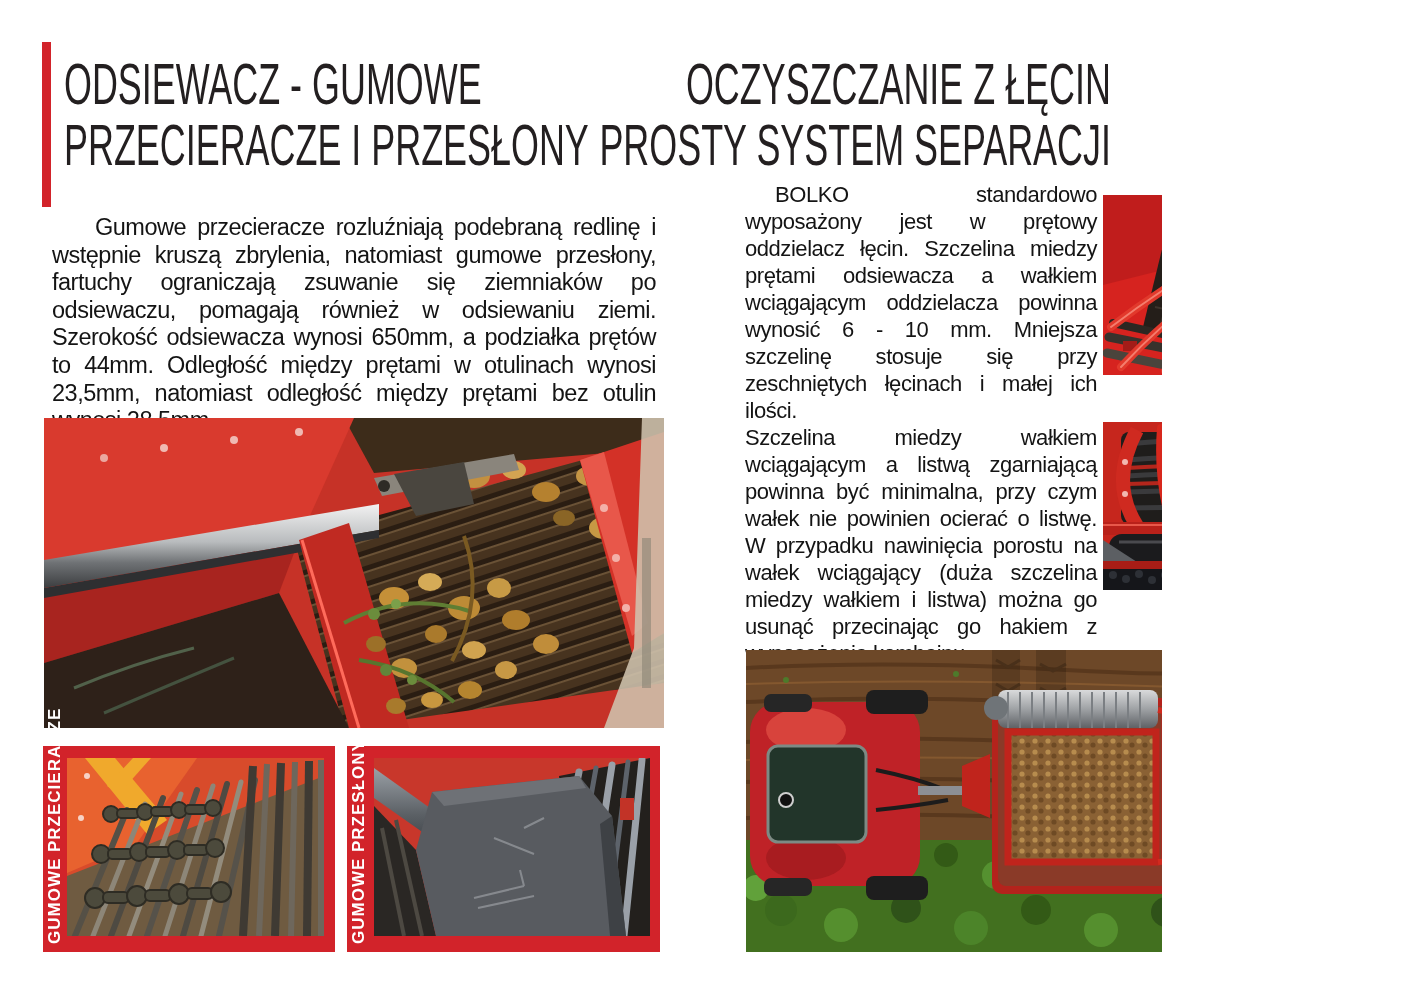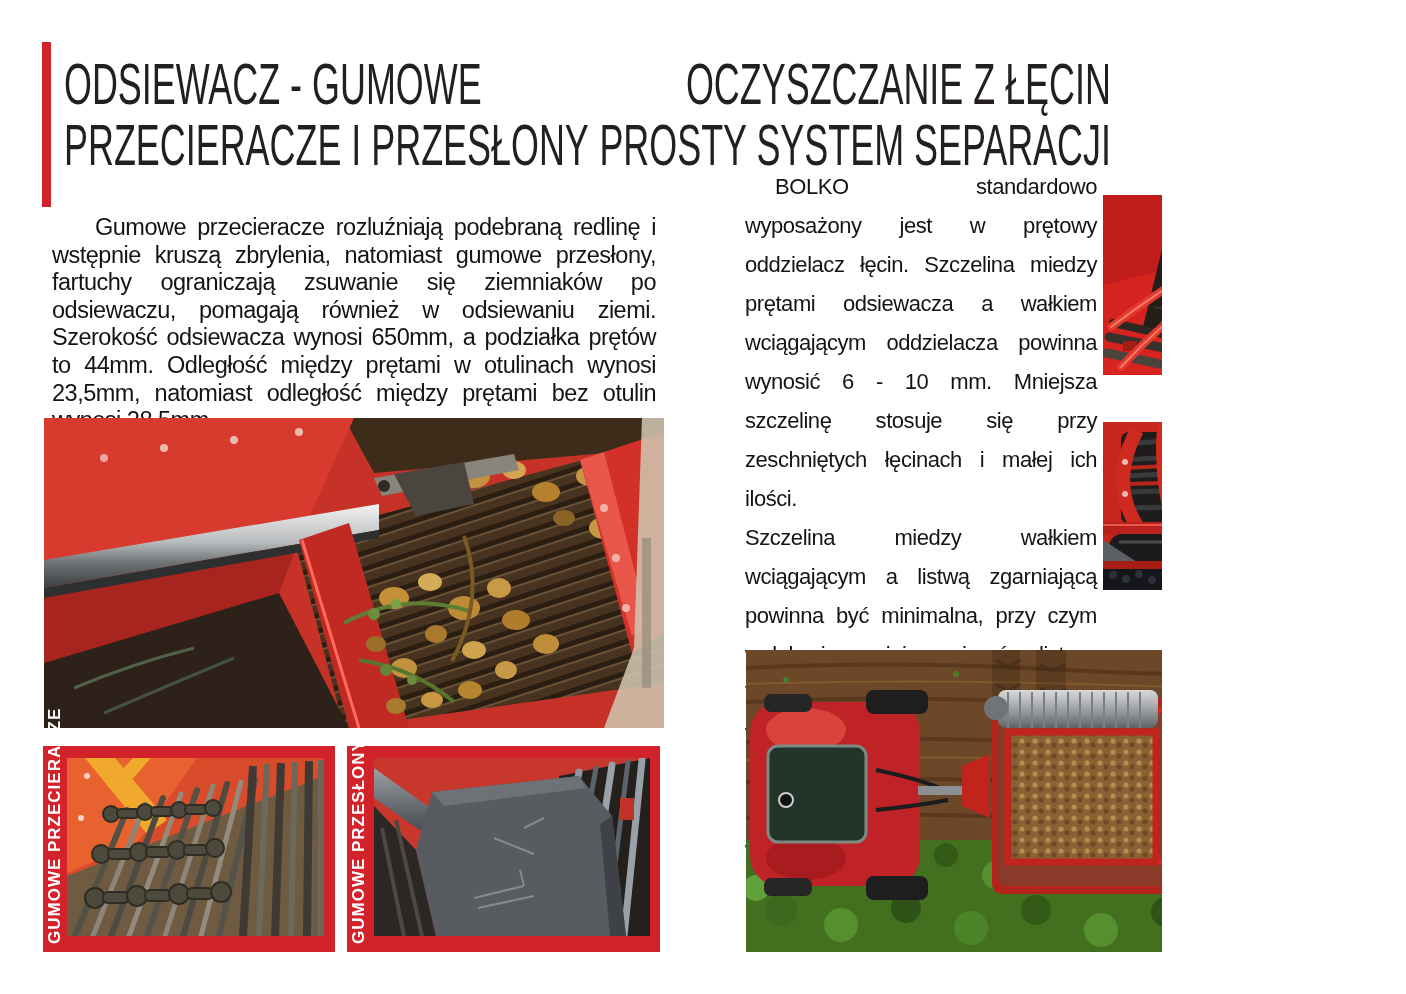--- a/index.html
+++ b/index.html
@@ -19,22 +19,22 @@
   .head-left{left:64px;transform:scaleX(0.63);transform-origin:0 0;}
   .head-right{right:51px;text-align:right;transform:scaleX(0.63);transform-origin:100% 0;}
   
   .bodytext{position:absolute;text-align:justify;color:#141414;}
   .p-left{
     left:44px;top:206px;width:620px;
     font-size:23.5px;line-height:27.6px;letter-spacing:-0.5px;
   }
   .p-left p{margin:8px;text-indent:43px;}
   .p-right{
-    left:745px;top:167px;width:352px;
-    font-size:22px;line-height:39px;letter-spacing:-0.45px;
+    left:745px;top:181px;width:352px;
+    font-size:22px;line-height:27px;letter-spacing:-0.45px;
   }
   .p-right p{margin:0;}
   .p-right p.indent{text-indent:30px;}
   
   .photo{position:absolute;overflow:hidden;}
   .photo svg{display:block;width:100%;height:100%;}
   .photo-main{left:44px;top:418px;width:620px;height:310px;}
   .photo-r1{left:1103px;top:195px;width:265px;height:180px;z-index:2;}
   .photo-r2{left:1103px;top:422px;width:265px;height:168px;}
   .photo-aerial{left:746px;top:650px;width:622px;height:302px;}

